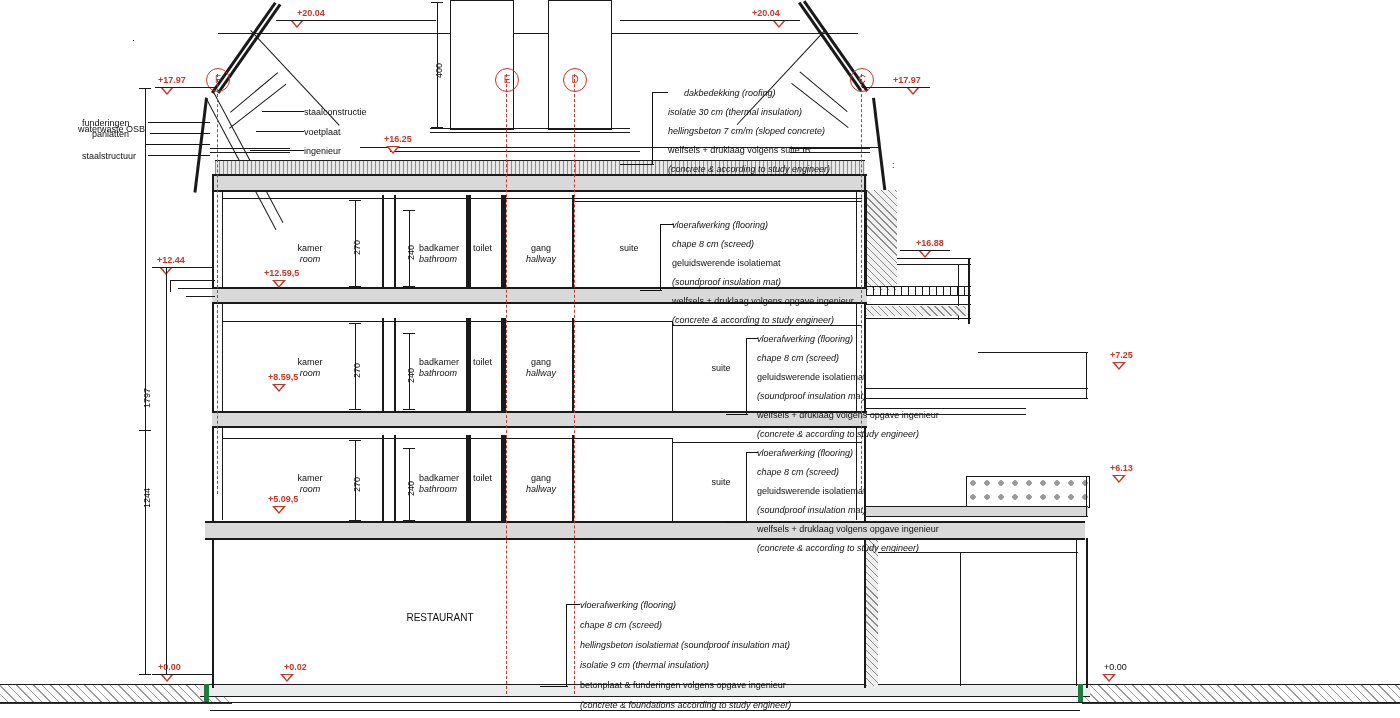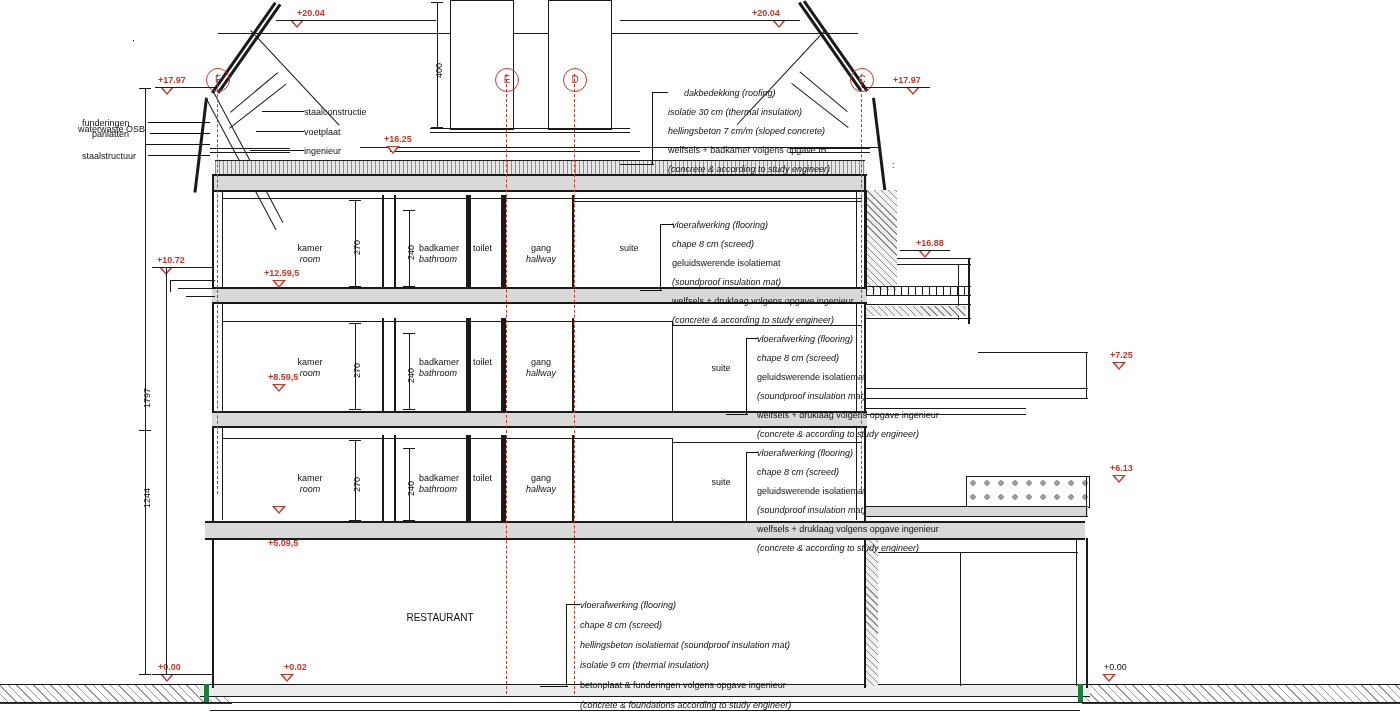--- a/index.html
+++ b/index.html
@@ -294,42 +294,42 @@
 
   <div class="lvl" style="left:384px; top:134px;">+16.25</div>
   <div class="tri" style="left:386px; top:146px;"></div>
   <div class="tri-in" style="left:389px; top:147px;"></div>
 
   <div class="lvl" style="left:916px; top:238px;">+16.88</div>
   <div class="tri" style="left:918px; top:250px;"></div>
   <div class="tri-in" style="left:921px; top:251px;"></div>
   <div class="ln h1" style="left:900px; top:250px; width:50px;"></div>
 
-  <div class="lvl" style="left:157px; top:255px;">+10.72</div>
+  <div class="lvl" style="left:157px; top:255px;">+12.44</div>
   <div class="tri" style="left:159px; top:267px;"></div>
   <div class="tri-in" style="left:162px; top:268px;"></div>
   <div class="ln h1" style="left:152px; top:267px; width:60px;"></div>
 
   <div class="lvl" style="left:264px; top:268px;">+12.59,5</div>
   <div class="tri" style="left:272px; top:280px;"></div>
   <div class="tri-in" style="left:275px; top:281px;"></div>
 
   <div class="lvl" style="left:1110px; top:350px;">+7.25</div>
   <div class="tri" style="left:1112px; top:362px;"></div>
   <div class="tri-in" style="left:1115px; top:363px;"></div>
 
   <div class="lvl" style="left:268px; top:372px;">+8.59,5</div>
   <div class="tri" style="left:272px; top:384px;"></div>
   <div class="tri-in" style="left:275px; top:385px;"></div>
 
   <div class="lvl" style="left:1110px; top:463px;">+6.13</div>
   <div class="tri" style="left:1112px; top:475px;"></div>
   <div class="tri-in" style="left:1115px; top:476px;"></div>
 
-  <div class="lvl" style="left:268px; top:494px;margin-top:44px;">+5.09,5</div>
+  <div class="lvl" style="left:268px; top:494px;">+5.09,5</div>
   <div class="tri" style="left:272px; top:506px;"></div>
   <div class="tri-in" style="left:275px; top:507px;"></div>
 
   <div class="lvl" style="left:158px; top:662px;">+0.00</div>
   <div class="tri" style="left:160px; top:674px;"></div>
   <div class="tri-in" style="left:163px; top:675px;"></div>
   <div class="ln h1" style="left:152px; top:674px; width:62px;"></div>
 
   <div class="lvl" style="left:284px; top:662px;">+0.02</div>
   <div class="tri" style="left:280px; top:674px;"></div>
@@ -433,21 +433,21 @@
   <div class="txt" style="left:304px; top:127px;">voetplaat</div>
   <div class="txt" style="left:304px; top:146px;">ingenieur</div>
   <div class="leader" style="left:262px; top:111px; width:42px;"></div>
   <div class="leader" style="left:256px; top:131px; width:48px;"></div>
   <div class="leader" style="left:250px; top:150px; width:54px;"></div>
 
   <div style="position:absolute; left:668px; top:88px;">
     <div class="txt it" style="position:relative; left:16px; top:0;">dakbedekking (roofing)</div>
     <div class="txt it" style="position:relative; left:0; top:9px;">isolatie 30 cm (thermal insulation)</div>
     <div class="txt it" style="position:relative; left:0; top:18px;">hellingsbeton 7 cm/m (sloped concrete)</div>
-    <div class="txt" style="position:relative; left:0; top:27px;">welfsels + badkamer volgens opgave IR</div>
+    <div class="txt" style="position:relative; left:0; top:27px;">welfsels + druklaag volgens suite IR</div>
     <div class="txt it" style="position:relative; left:0; top:36px;">(concrete &amp; according to study engineer)</div>
   </div>
   <div class="leader" style="left:652px; top:92px; width:16px;"></div>
   <div class="leaderv" style="left:652px; top:92px; height:72px;"></div>
   <div class="leader" style="left:620px; top:164px; width:34px;"></div>
 
   <div style="position:absolute; left:672px; top:220px;">
     <div class="txt it" style="position:relative; top:0;">vloerafwerking (flooring)</div>
     <div class="txt it" style="position:relative; top:9px;">chape 8 cm (screed)</div>
     <div class="txt" style="position:relative; top:18px;">geluidswerende isolatiemat</div>

